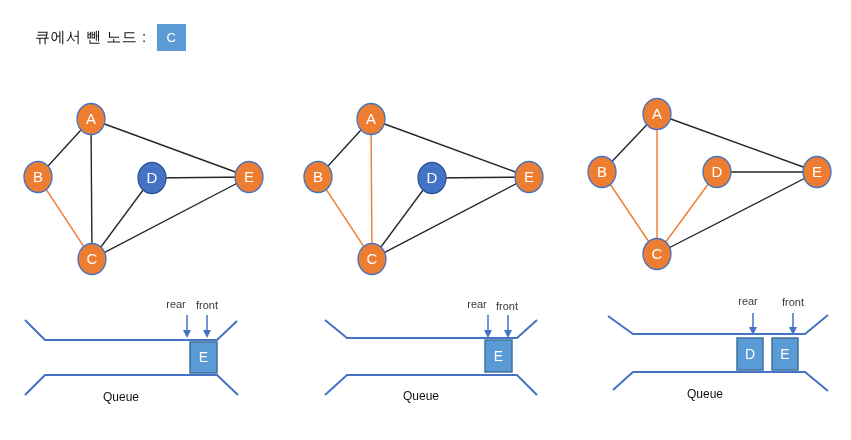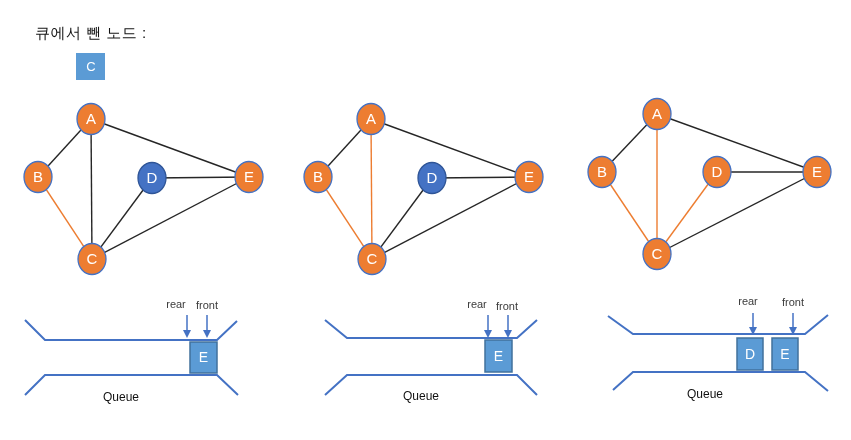--- a/index.html
+++ b/index.html
@@ -2,21 +2,21 @@
 <html><head>
 <meta charset="utf-8">
 <style>
   html,body { margin:0; padding:0; background:#ffffff; }
   .canvas {
     position:relative; width:851px; height:440px; background:#ffffff;
     font-family:"Liberation Sans", sans-serif; overflow:hidden;
   }
   .title-row {
     position:absolute; left:35px; top:24px;
-    display:flex; align-items:center; gap:10px;flex-direction:column;
+    display:flex; align-items:center; gap:10px;
   }
   .title-label { font-size:15px; color:#111111; letter-spacing:0.5px; }
   .dequeued-box {
     width:29px; height:27px; background:#5B9BD5;
     display:flex; align-items:center; justify-content:center;
     color:#ffffff; font-size:13px;
   }
   svg { position:absolute; overflow:visible; }
   .node-label { fill:#ffffff; font-size:15px; font-family:"Liberation Sans", sans-serif; }
   .q-label { fill:#3b3b3b; font-size:11px; font-family:"Liberation Sans", sans-serif; }

